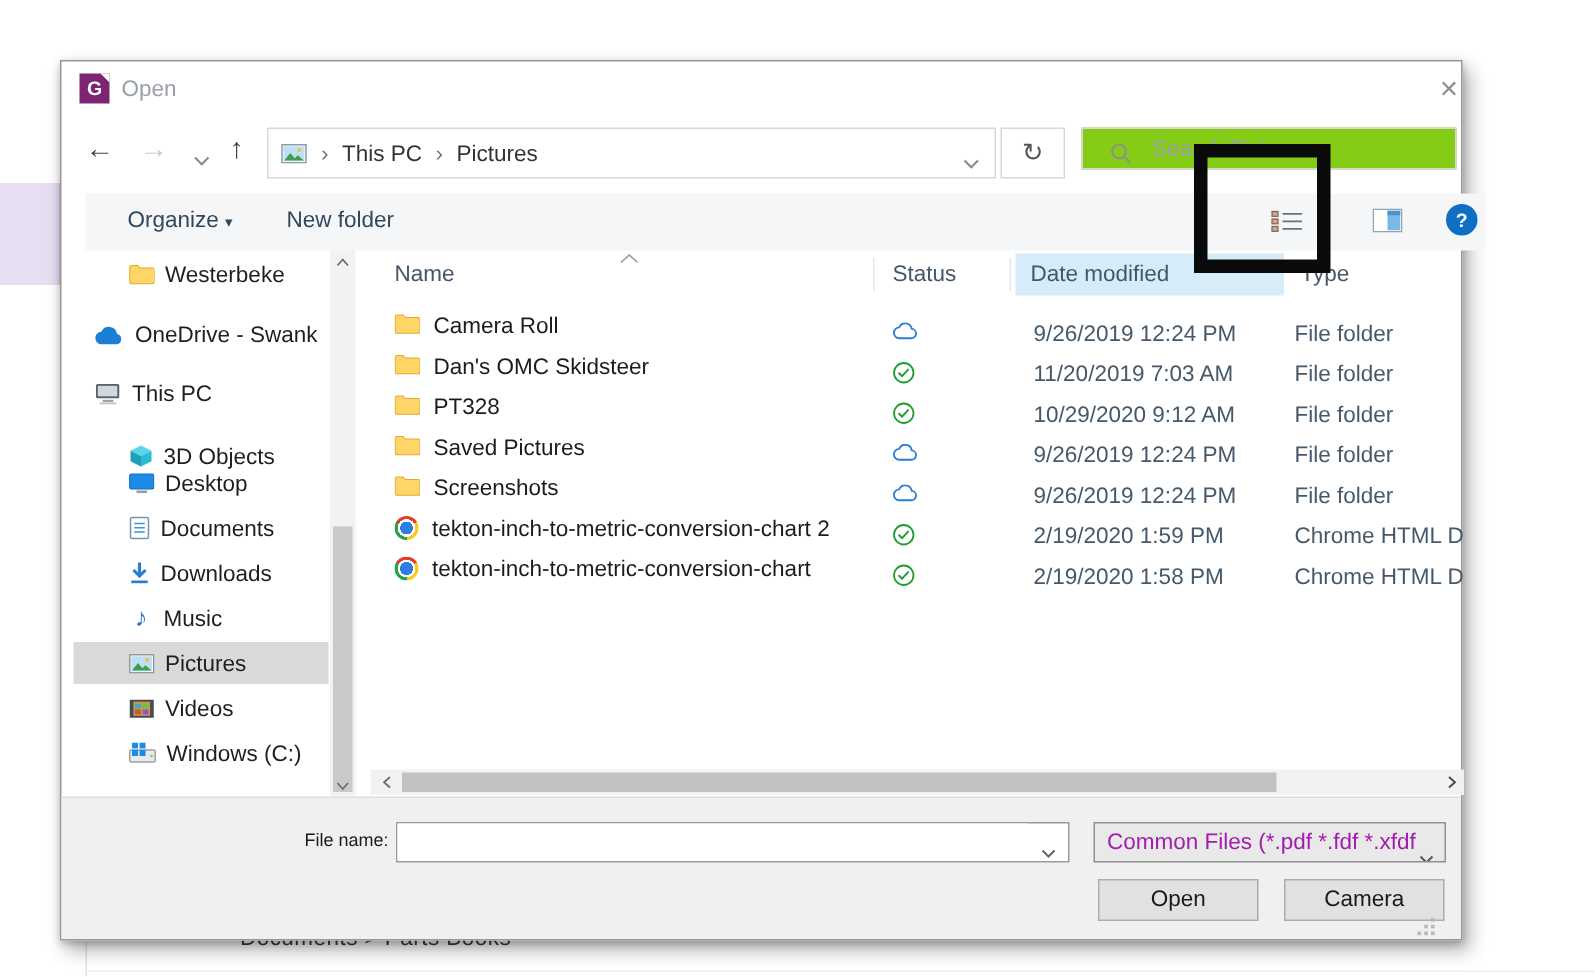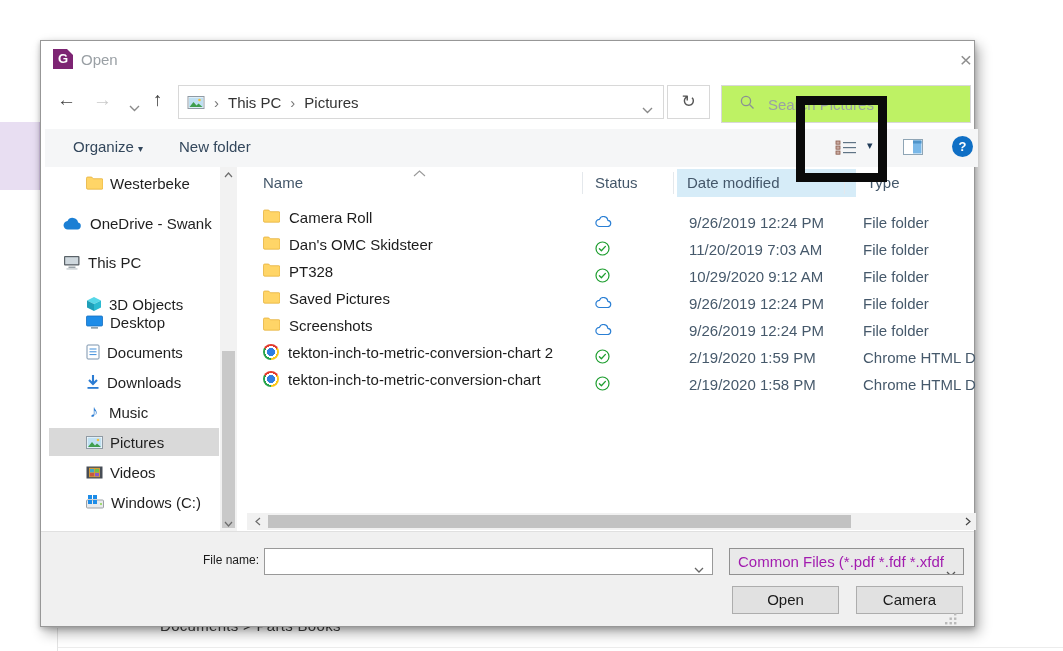--- a/index.html
+++ b/index.html
@@ -21,27 +21,27 @@
   #win-title{position:absolute;left:40px;top:10px;font-size:15px;color:#9aa0a5;}
   #close-btn{position:absolute;left:912px;top:6px;width:26px;height:26px;text-align:center;line-height:26px;
              font-size:21px;color:#8e8e8e;cursor:pointer;}
   
   .navglyph{position:absolute;top:48px;font-size:19px;color:#444;}
   #addr-box{position:absolute;left:137px;top:44px;width:486px;height:34px;border:1px solid #d8d8d8;background:#fff;
             display:flex;align-items:center;gap:9px;padding-left:8px;font-size:15px;color:#333;}
   #addr-chevron{position:absolute;right:10px;top:14px;}
   #refresh-box{position:absolute;left:626px;top:44px;width:43px;height:34px;border:1px solid #d8d8d8;
                text-align:center;line-height:32px;font-size:17px;color:#555;}
-  #search-box{position:absolute;left:680px;top:44px;width:250px;height:38px;border:1px solid #d8d8d8;background:#bef264;}
+  #search-box{position:absolute;left:680px;top:44px;width:250px;height:28px;border:1px solid #d8d8d8;background:#84cc16;}
   #search-input{position:absolute;left:0;top:0;width:100%;height:100%;border:none;outline:none;
                 padding-left:46px;font-size:15px;color:#333;background:transparent;}
   #search-input::placeholder{color:#9aa0a5;}
   #search-mag{position:absolute;left:18px;top:9px;}
   
-  #toolbar{position:absolute;left:4px;top:88px;width:933px;height:38px;background:#f5f6f7;}
+  #toolbar{position:absolute;left:16px;top:88px;width:933px;height:38px;background:#f5f6f7;}
   .tb-text{font-size:15px;color:#33475c;}
   #organize-btn{position:absolute;left:28px;top:9px;}
   #newfolder-btn{position:absolute;left:134px;top:9px;}
   #view-details-btn{position:absolute;left:790px;top:11px;}
   #view-dd{position:absolute;left:822px;top:10px;font-size:11px;color:#1f3a57;}
   #preview-btn{position:absolute;left:858px;top:10px;}
   #help-btn{position:absolute;left:907px;top:7px;width:21px;height:21px;border-radius:50%;background:#0f6fc5;
             color:#fff;font-size:13px;font-weight:bold;text-align:center;line-height:21px;}
   
   .side-item{position:absolute;left:8px;width:170px;height:28px;display:flex;align-items:center;gap:7px;

